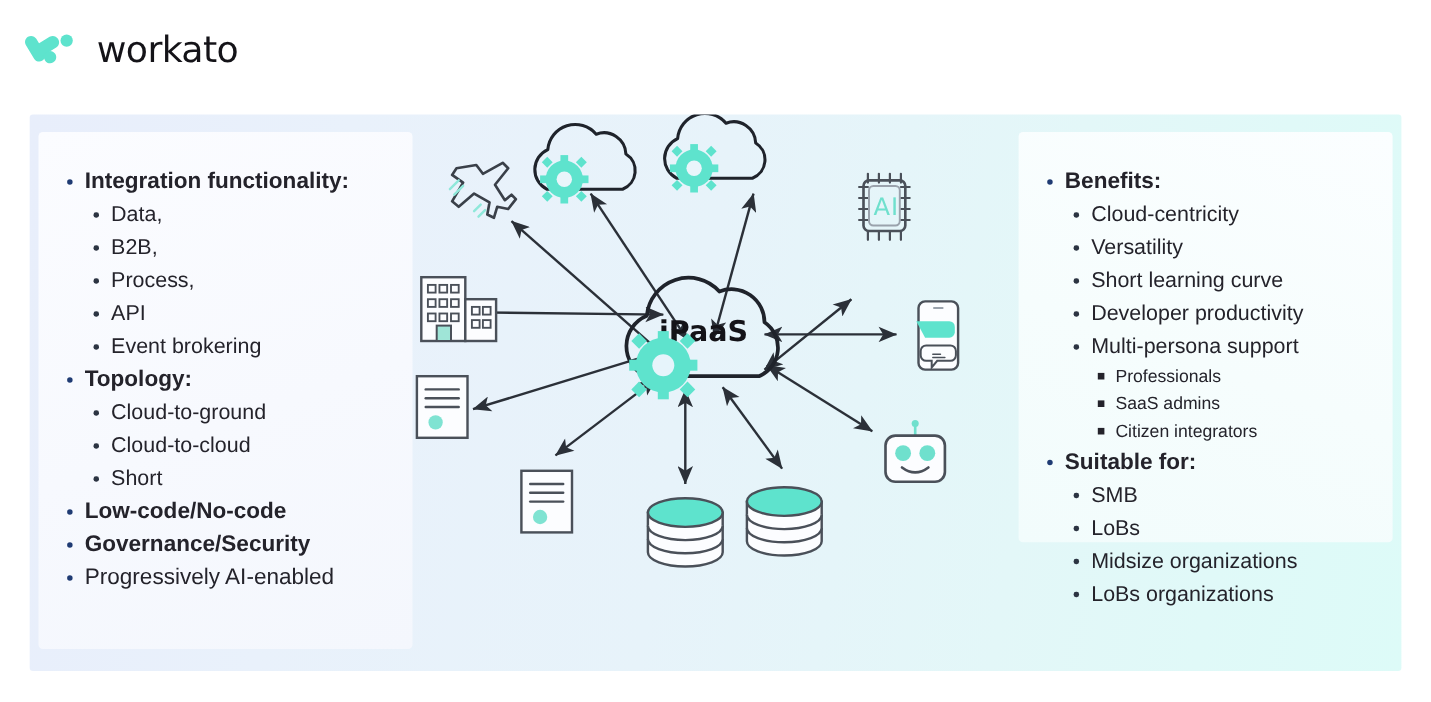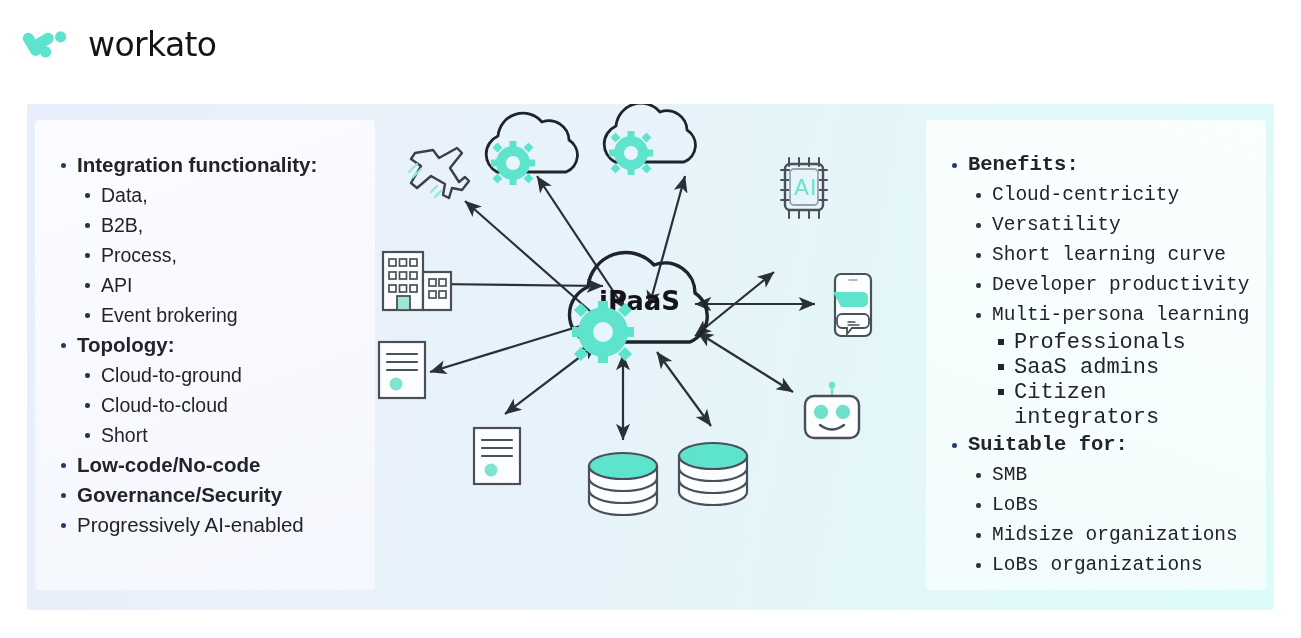--- a/index.html
+++ b/index.html
@@ -26,42 +26,41 @@
     border-radius:3px;
   }
   .panel{
     position:absolute;top:16px;border-radius:4px;
   }
   .panel-left{
     left:8px;width:340px;height:470px;
     background:linear-gradient(160deg,#fbfcff 0%,#f7f9fe 55%,#f4f7fd 100%);
   }
   .panel-right{
-    right:8px;width:340px;height:470px;
+    right:8px;width:340px;height:373px;
     background:linear-gradient(200deg,#fbfeff 0%,#f6fdfd 55%,#f2fcfc 100%);
-    font-family:Liberation Mono, monospace;
   }
 
   
   .list{position:absolute;left:0;top:0;padding:26px 10px 0 18px;}
   ul{list-style:none;margin:4px;padding:0;}
   li{position:relative;color:#24232b;}
 
   .lvl1{font-size:20.5px;line-height:30px;padding-left:20px;margin-bottom:0;}
   .lvl1 > .txt{display:inline-block;}
   .lvl1::before{
     content:"";position:absolute;left:4px;top:13px;width:5px;height:5px;
     border-radius:50%;background:#1f3b73;
   }
   .lvl2{font-size:19.5px;line-height:30px;padding-left:44px;}
   .lvl2::before{
     content:"";position:absolute;left:28px;top:13px;width:4.5px;height:4.5px;
     border-radius:50%;background:#2c3442;
   }
-  .lvl3{font-size:22px;line-height:25px;padding-left:66px;color:#24232b;}
+  .lvl3{font-size:16px;line-height:25px;padding-left:66px;color:#24232b;}
   .lvl3::before{
     content:"";position:absolute;left:50px;top:9px;width:6px;height:6px;
     background:#24232b;
   }
   .bold{font-weight:700;}
   .mixed b{font-weight:400;}
 
   
   .diagram{position:absolute;left:348px;top:0;width:551px;height:506px;}
   .diagram svg{display:block;}
@@ -315,21 +314,21 @@
     </div>
 
     <div class="panel panel-right">
       <div class="list">
         <ul id="right-list">
             <li class="lvl1 bold"><span class="txt">Benefits:</span></li>
             <li class="lvl2"><span class="txt">Cloud-centricity</span></li>
             <li class="lvl2"><span class="txt">Versatility</span></li>
             <li class="lvl2"><span class="txt">Short learning curve</span></li>
             <li class="lvl2"><span class="txt">Developer productivity</span></li>
-            <li class="lvl2"><span class="txt">Multi-persona learning</span></li>
+            <li class="lvl2"><span class="txt">Multi-persona support</span></li>
             <li class="lvl3"><span class="txt">Professionals</span></li>
             <li class="lvl3"><span class="txt">SaaS admins</span></li>
             <li class="lvl3"><span class="txt">Citizen integrators</span></li>
             <li class="lvl1 bold"><span class="txt">Suitable for:</span></li>
             <li class="lvl2"><span class="txt">SMB</span></li>
             <li class="lvl2"><span class="txt">LoBs</span></li>
             <li class="lvl2"><span class="txt">Midsize organizations</span></li>
             <li class="lvl2"><span class="txt">LoBs organizations</span></li>
           </ul>
       </div>

